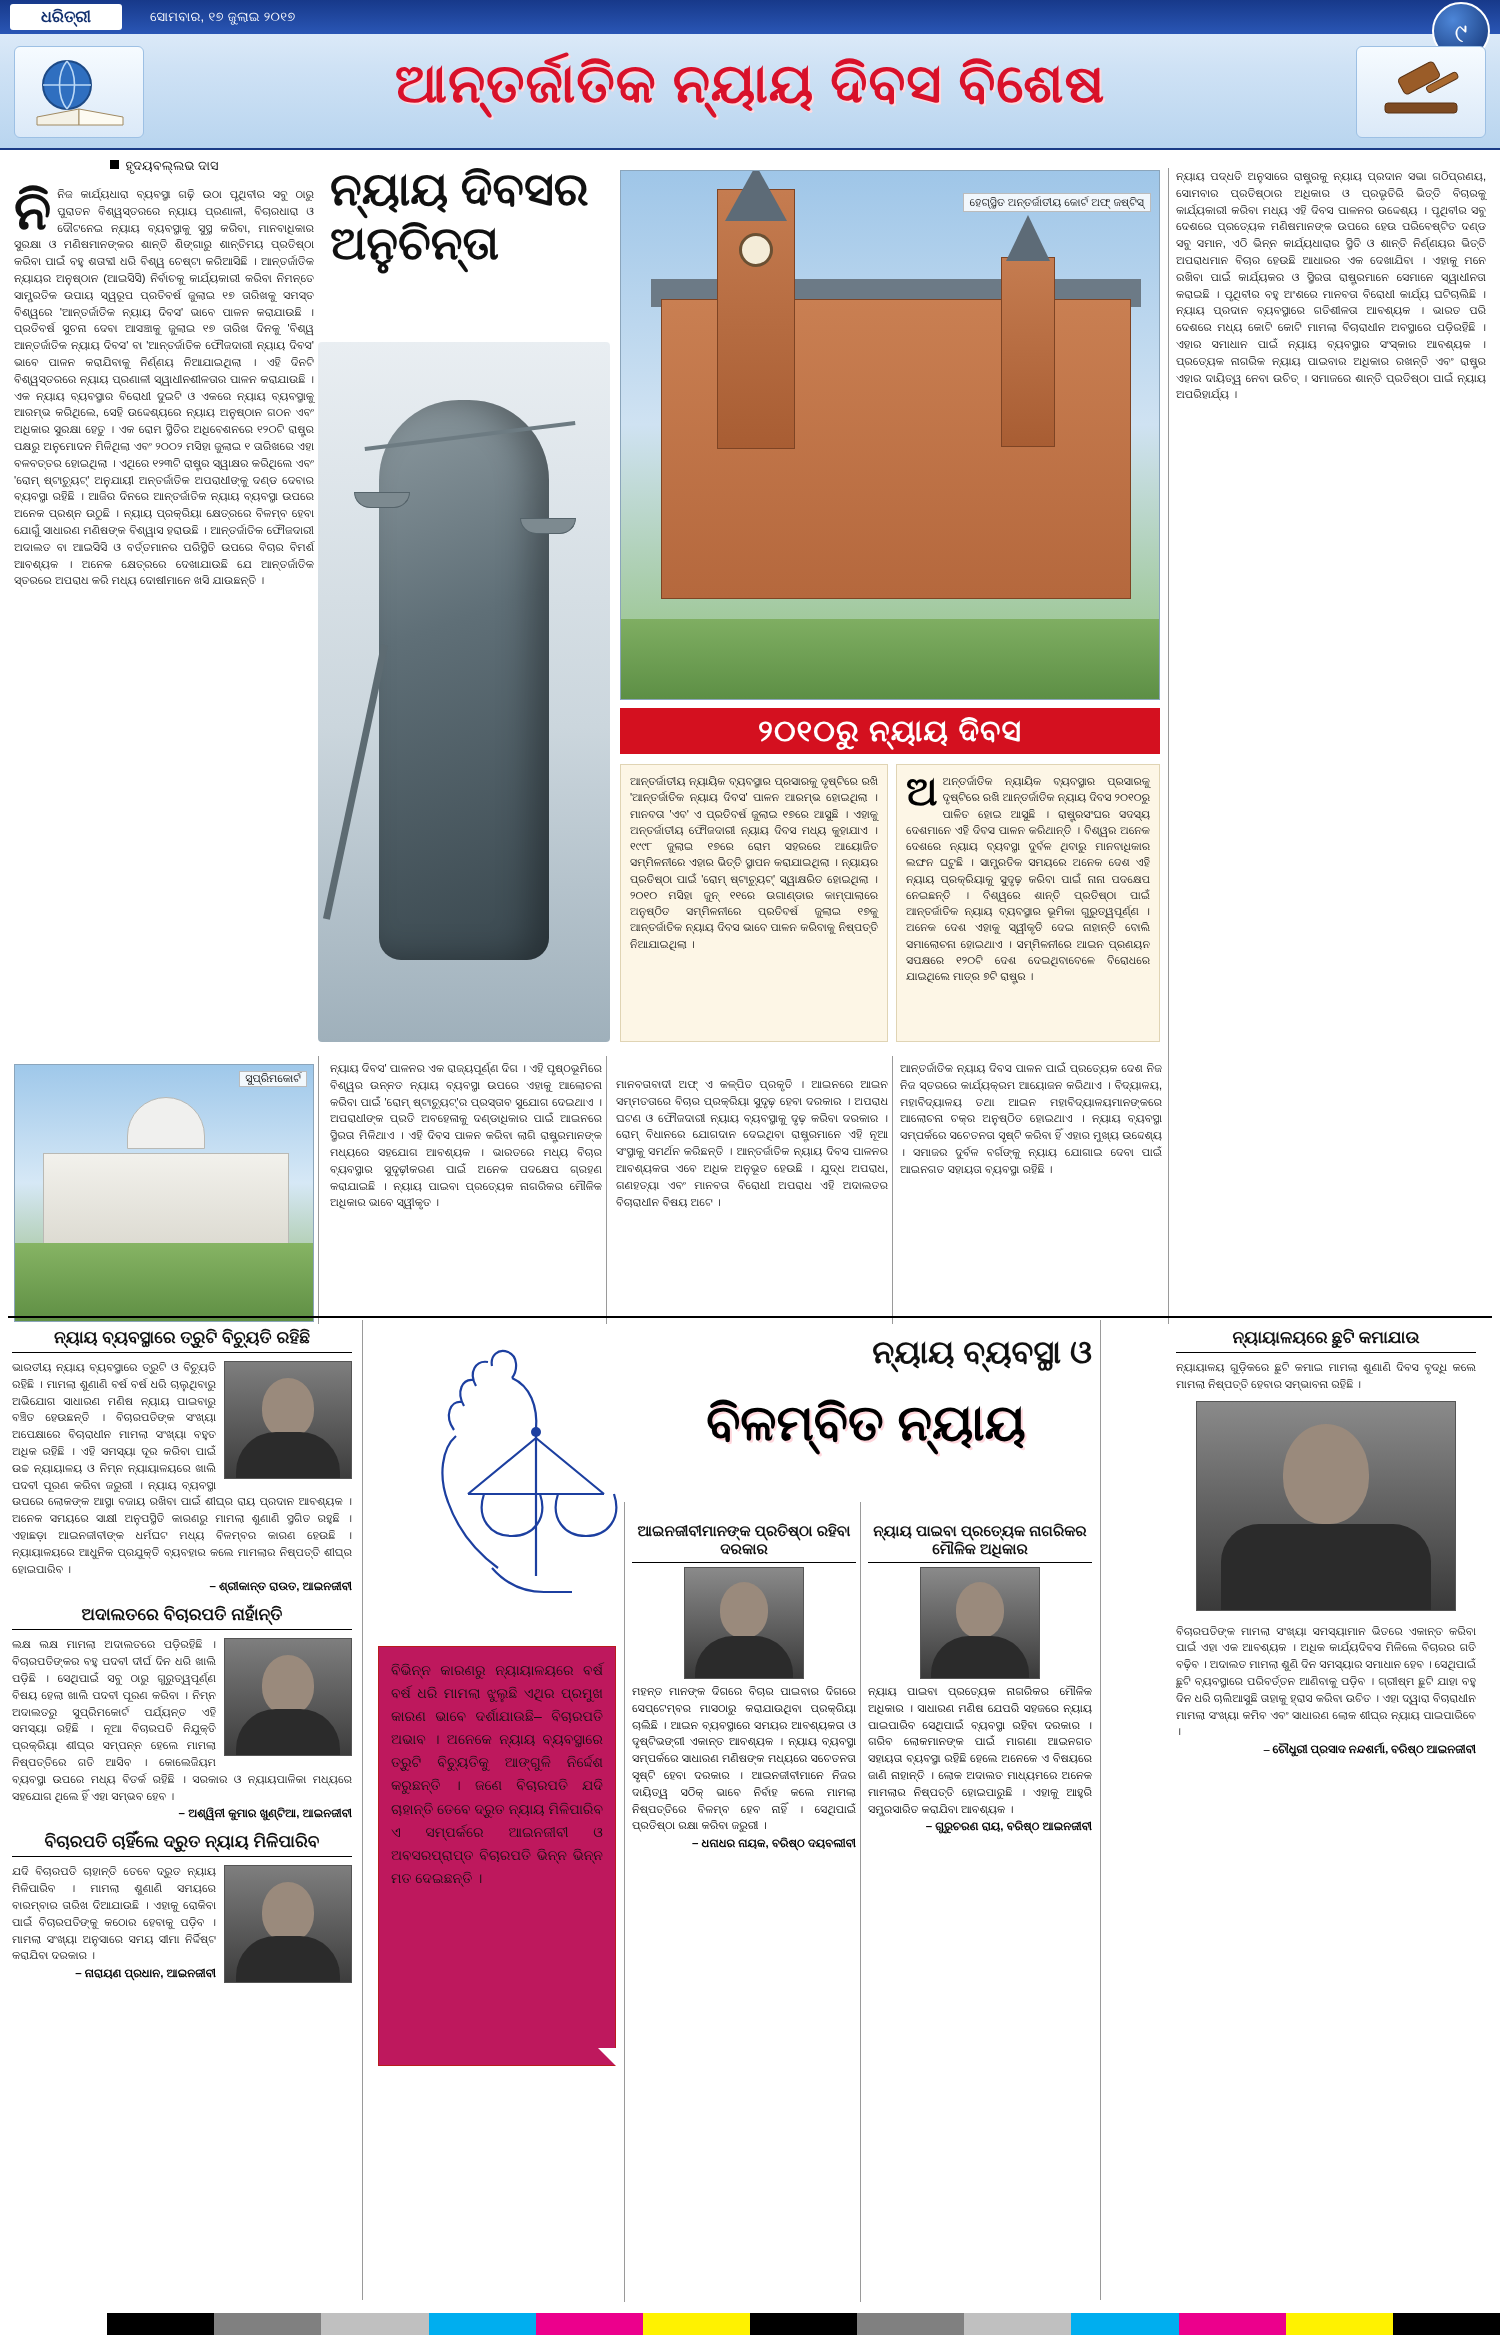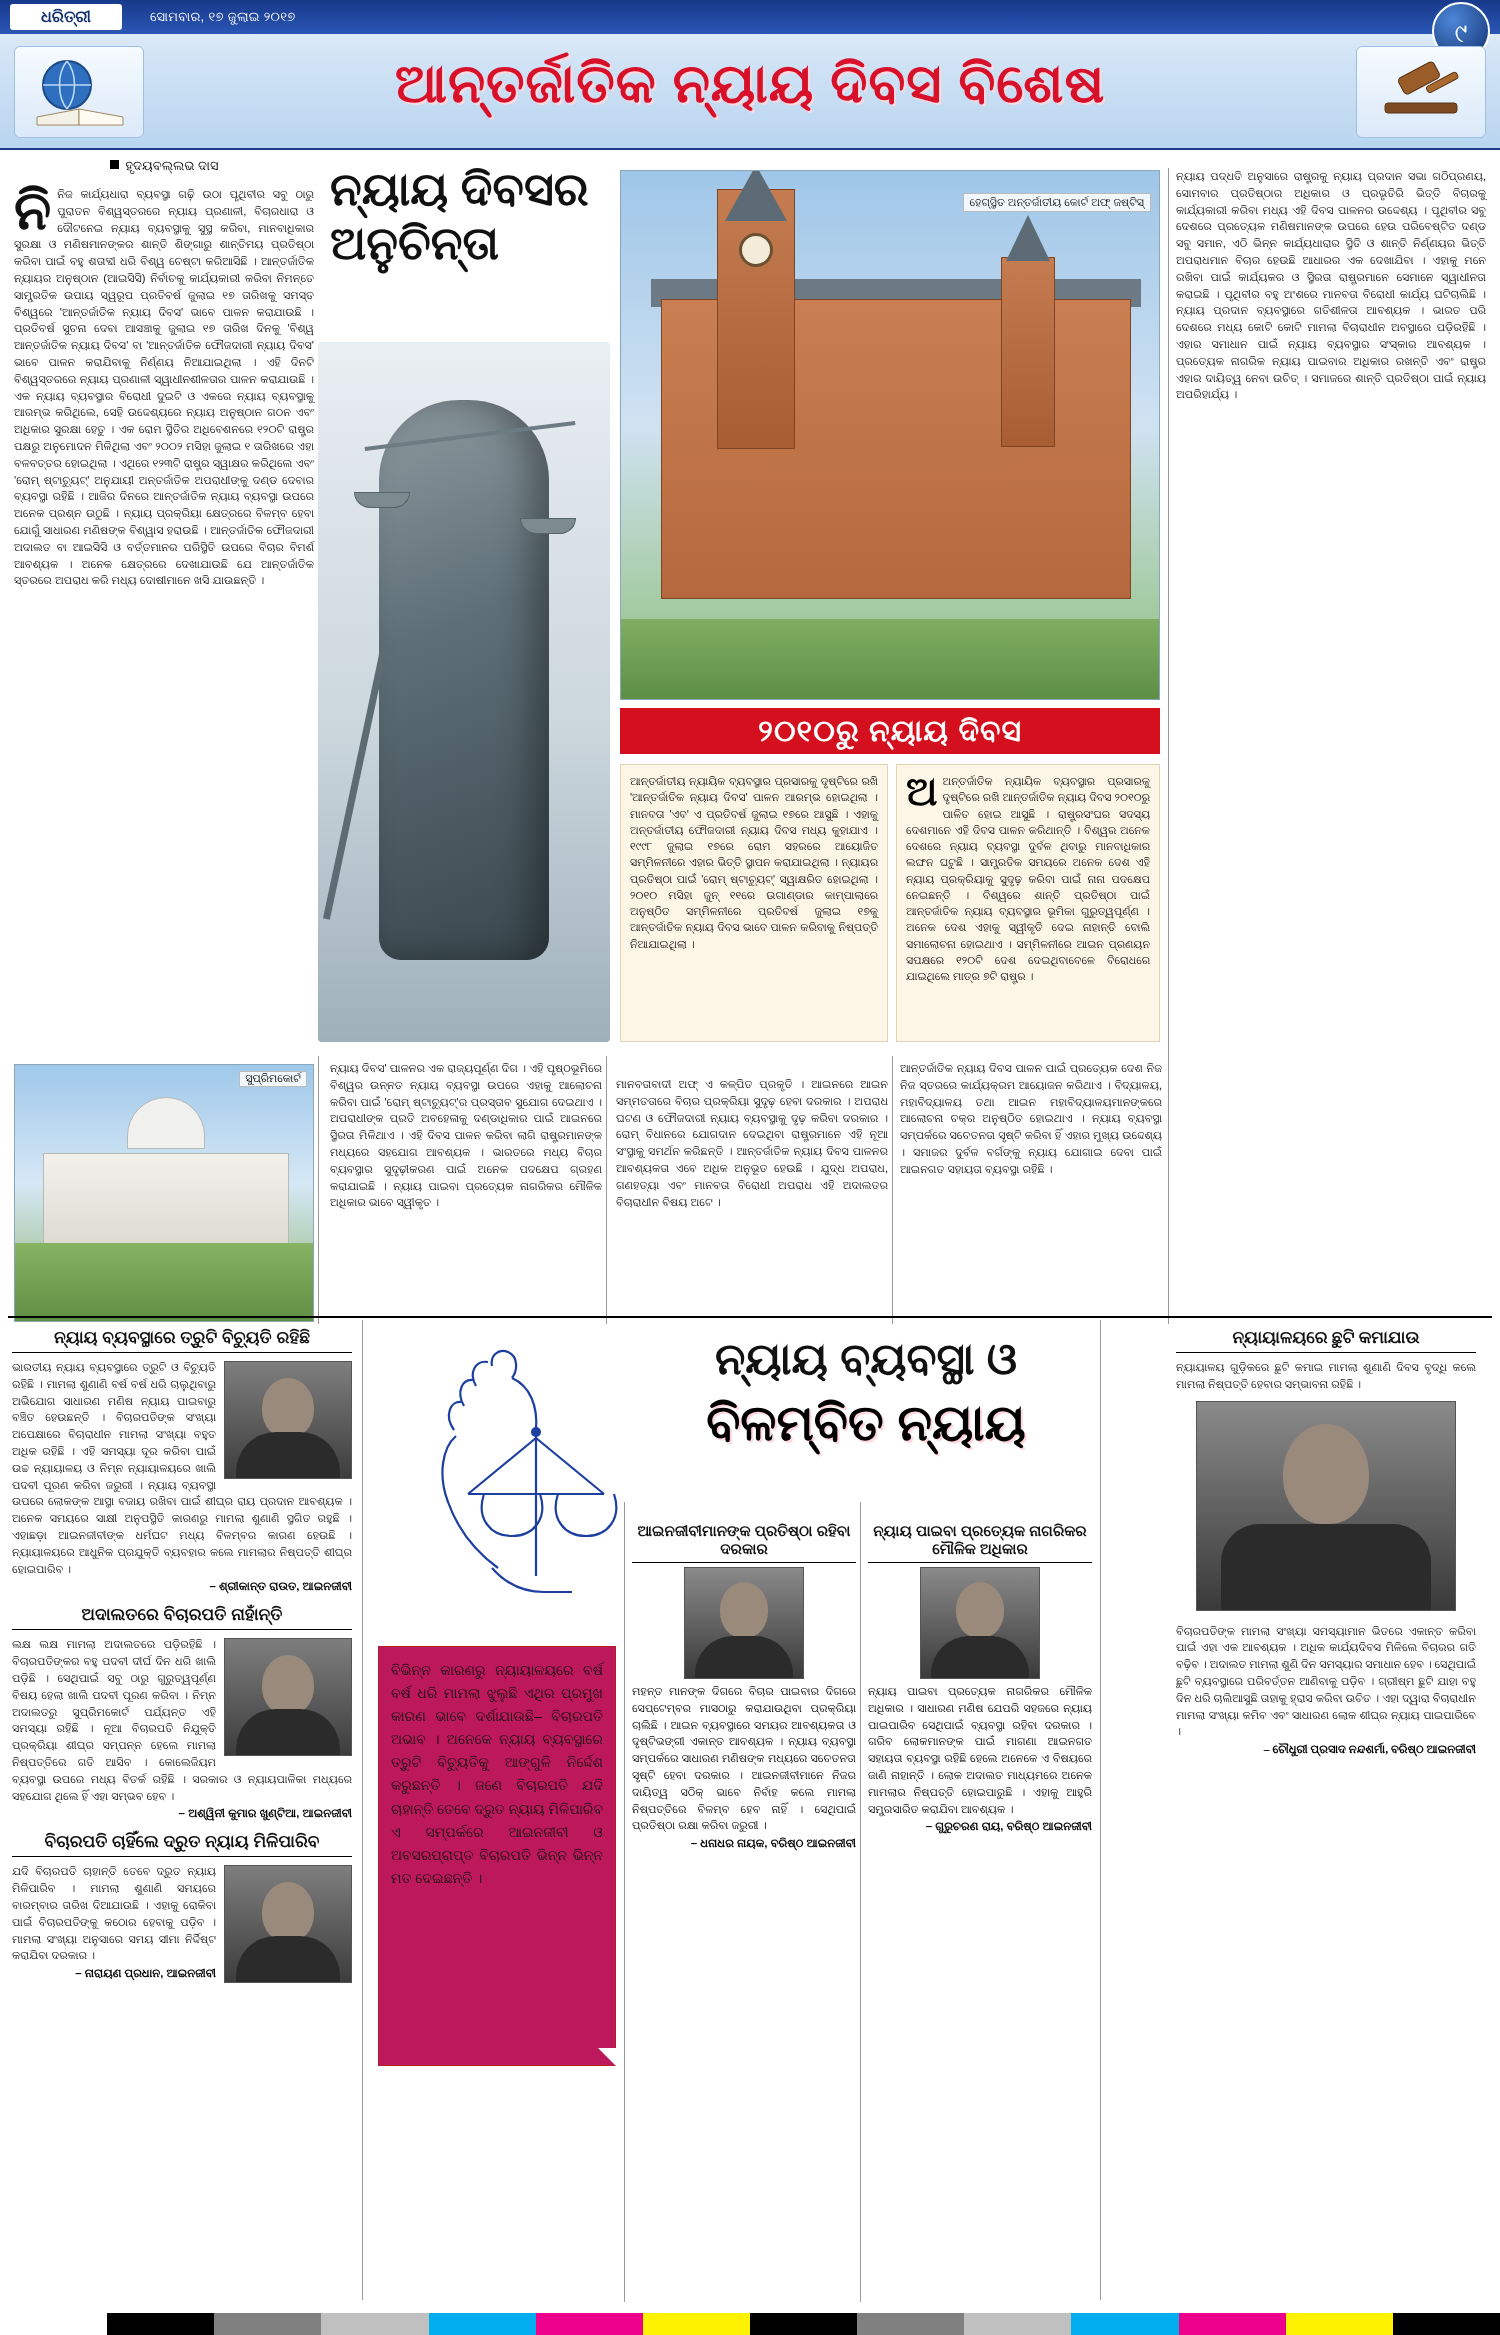--- a/index.html
+++ b/index.html
@@ -243,21 +243,21 @@
     background:#2b2b2b;
   }
   .credit { font-size:11.5px; text-align:right; font-weight:bold; padding-top:3px; }
   .hand-art {
     position:absolute; left:372px; top:10px; width:270px; height:300px;
   }
   .hand-art svg { display:block; }
 
   .big-head-1 {
     position:absolute; left:640px; top:18px; width:452px;
-    text-align:center; font-size:44px; font-weight:bold; color:#111;
+    text-align:right; font-size:32px; font-weight:bold; color:#111;
   }
   .big-head-2 {
     position:absolute; left:640px; top:78px; width:452px;
     text-align:center; font-size:50px; font-weight:bold; color:#000000;
     text-shadow:2px 2px 0 #ffd6dc;
   }
 
   .note-box {
     position:absolute; left:378px; top:330px; width:238px; height:420px;
     background:#be185d; border:1px solid #b91c1c;
@@ -457,21 +457,21 @@
     <div class="note-box">ବିଭିନ୍ନ କାରଣରୁ ନ୍ୟାୟାଳୟରେ ବର୍ଷ ବର୍ଷ ଧରି ମାମଲା ଝୁଲୁଛି ଏଥିର ପ୍ରମୁଖ କାରଣ ଭାବେ ଦର୍ଶାଯାଉଛି– ବିଚାରପତି ଅଭାବ । ଅନେକେ ନ୍ୟାୟ ବ୍ୟବସ୍ଥାରେ ତ୍ରୁଟି ବିଚ୍ୟୁତିକୁ ଆଙ୍ଗୁଳି ନିର୍ଦ୍ଦେଶ କରୁଛନ୍ତି । ଜଣେ ବିଚାରପତି ଯଦି ଚାହାନ୍ତି ତେବେ ଦ୍ରୁତ ନ୍ୟାୟ ମିଳିପାରିବ ଏ ସମ୍ପର୍କରେ ଆଇନଜୀବୀ ଓ ଅବସରପ୍ରାପ୍ତ ବିଚାରପତି ଭିନ୍ନ ଭିନ୍ନ ମତ ଦେଇଛନ୍ତି ।</div>
 
     <div class="mid1">
       <div class="sub-head" style="font-size:15px;">ଆଇନଜୀବୀମାନଙ୍କ ପ୍ରତିଷ୍ଠା ରହିବା ଦରକାର</div>
       <div class="hr-thin"></div>
       <div class="mug-sm">
         <div class="head"></div>
         <div class="body"></div>
       </div>
       <div class="midtext">ମହନ୍ତ ମାନଙ୍କ ଦିଗରେ ବିଚାର ପାଇବାର ଦିଗରେ ସେପ୍ଟେମ୍ବର ମାସଠାରୁ କରାଯାଉଥିବା ପ୍ରକ୍ରିୟା ଚାଲିଛି । ଆଇନ ବ୍ୟବସ୍ଥାରେ ସମୟର ଆବଶ୍ୟକତା ଓ ଦୃଷ୍ଟିଭଙ୍ଗୀ ଏକାନ୍ତ ଆବଶ୍ୟକ । ନ୍ୟାୟ ବ୍ୟବସ୍ଥା ସମ୍ପର୍କରେ ସାଧାରଣ ମଣିଷଙ୍କ ମଧ୍ୟରେ ସଚେତନତା ସୃଷ୍ଟି ହେବା ଦରକାର । ଆଇନଜୀବୀମାନେ ନିଜର ଦାୟିତ୍ୱ ସଠିକ୍ ଭାବେ ନିର୍ବାହ କଲେ ମାମଲା ନିଷ୍ପତ୍ତିରେ ବିଳମ୍ବ ହେବ ନାହିଁ । ସେଥିପାଇଁ ପ୍ରତିଷ୍ଠା ରକ୍ଷା କରିବା ଜରୁରୀ ।</div>
-      <div class="credit">– ଧନାଧର ନାୟକ, ବରିଷ୍ଠ ଆଇନଜୀବୀ</div>
+      <div class="credit">– ଧନାଧର ନାୟକ, ବରିଷ୍ଠ ଦୟବଲୀବୀ</div>
     </div>
 
     <div class="mid2">
       <div class="sub-head" style="font-size:15px;">ନ୍ୟାୟ ପାଇବା ପ୍ରତ୍ୟେକ ନାଗରିକର ମୌଳିକ ଅଧିକାର</div>
       <div class="hr-thin"></div>
       <div class="mug-sm">
         <div class="head"></div>
         <div class="body"></div>
       </div>
       <div class="midtext">ନ୍ୟାୟ ପାଇବା ପ୍ରତ୍ୟେକ ନାଗରିକର ମୌଳିକ ଅଧିକାର । ସାଧାରଣ ମଣିଷ ଯେପରି ସହଜରେ ନ୍ୟାୟ ପାଇପାରିବ ସେଥିପାଇଁ ବ୍ୟବସ୍ଥା ରହିବା ଦରକାର । ଗରିବ ଲୋକମାନଙ୍କ ପାଇଁ ମାଗଣା ଆଇନଗତ ସହାୟତା ବ୍ୟବସ୍ଥା ରହିଛି ହେଲେ ଅନେକେ ଏ ବିଷୟରେ ଜାଣି ନାହାନ୍ତି । ଲୋକ ଅଦାଲତ ମାଧ୍ୟମରେ ଅନେକ ମାମଲାର ନିଷ୍ପତ୍ତି ହୋଇପାରୁଛି । ଏହାକୁ ଆହୁରି ସମ୍ପ୍ରସାରିତ କରାଯିବା ଆବଶ୍ୟକ ।</div>

